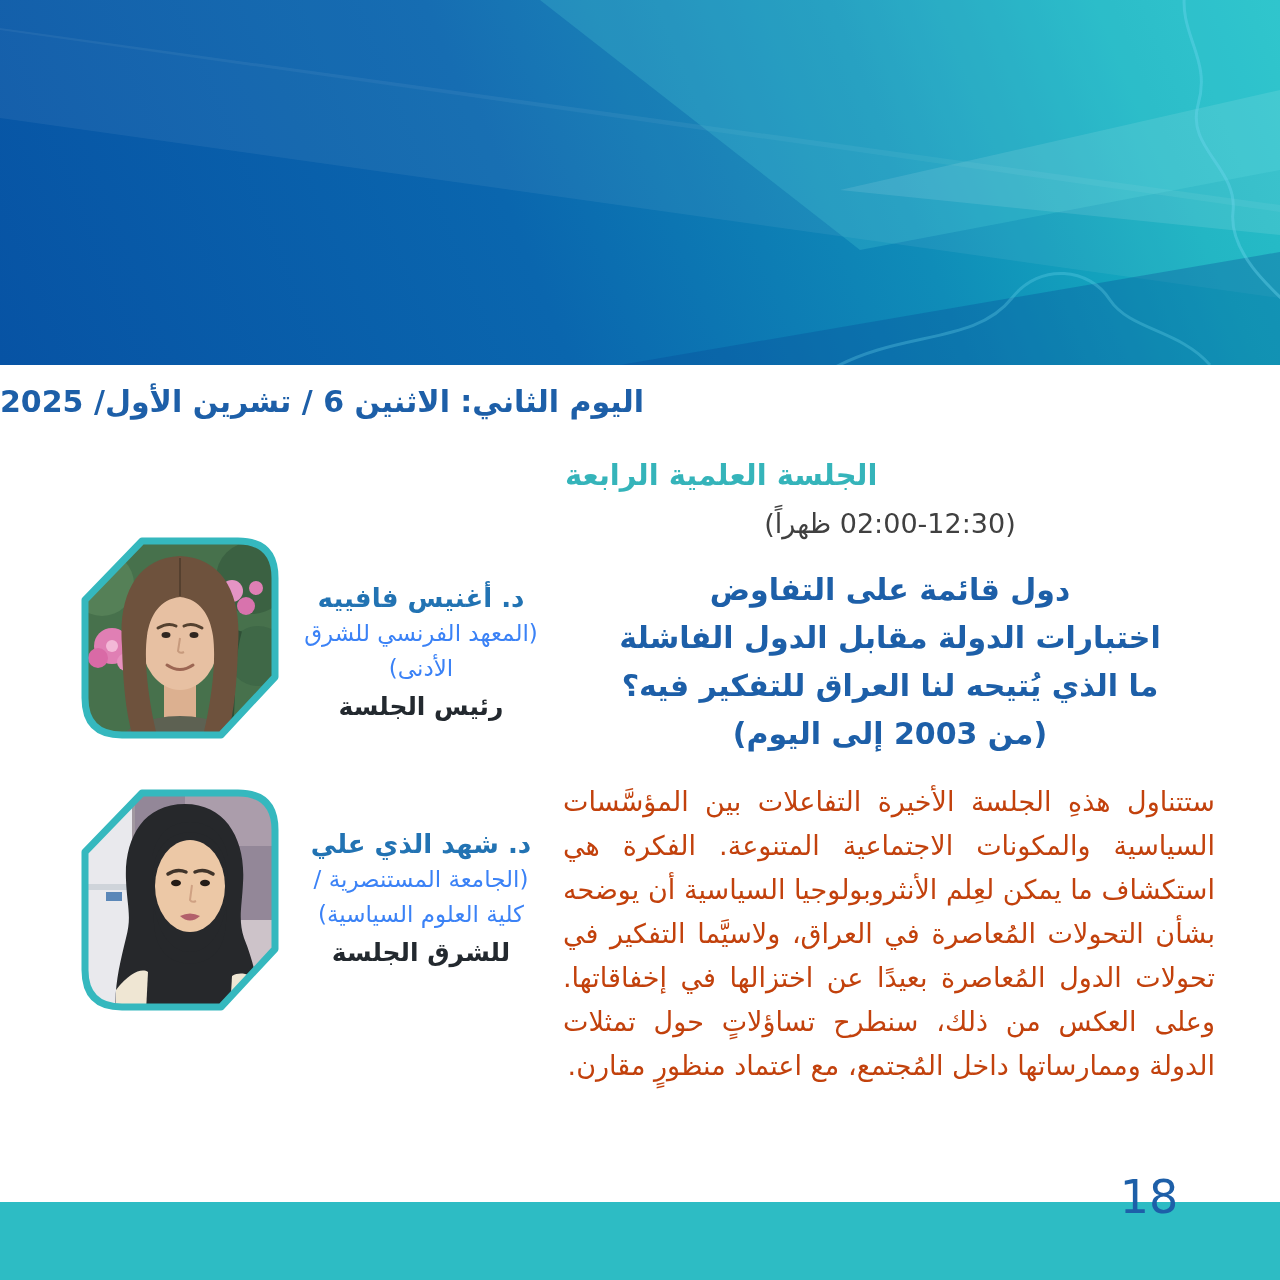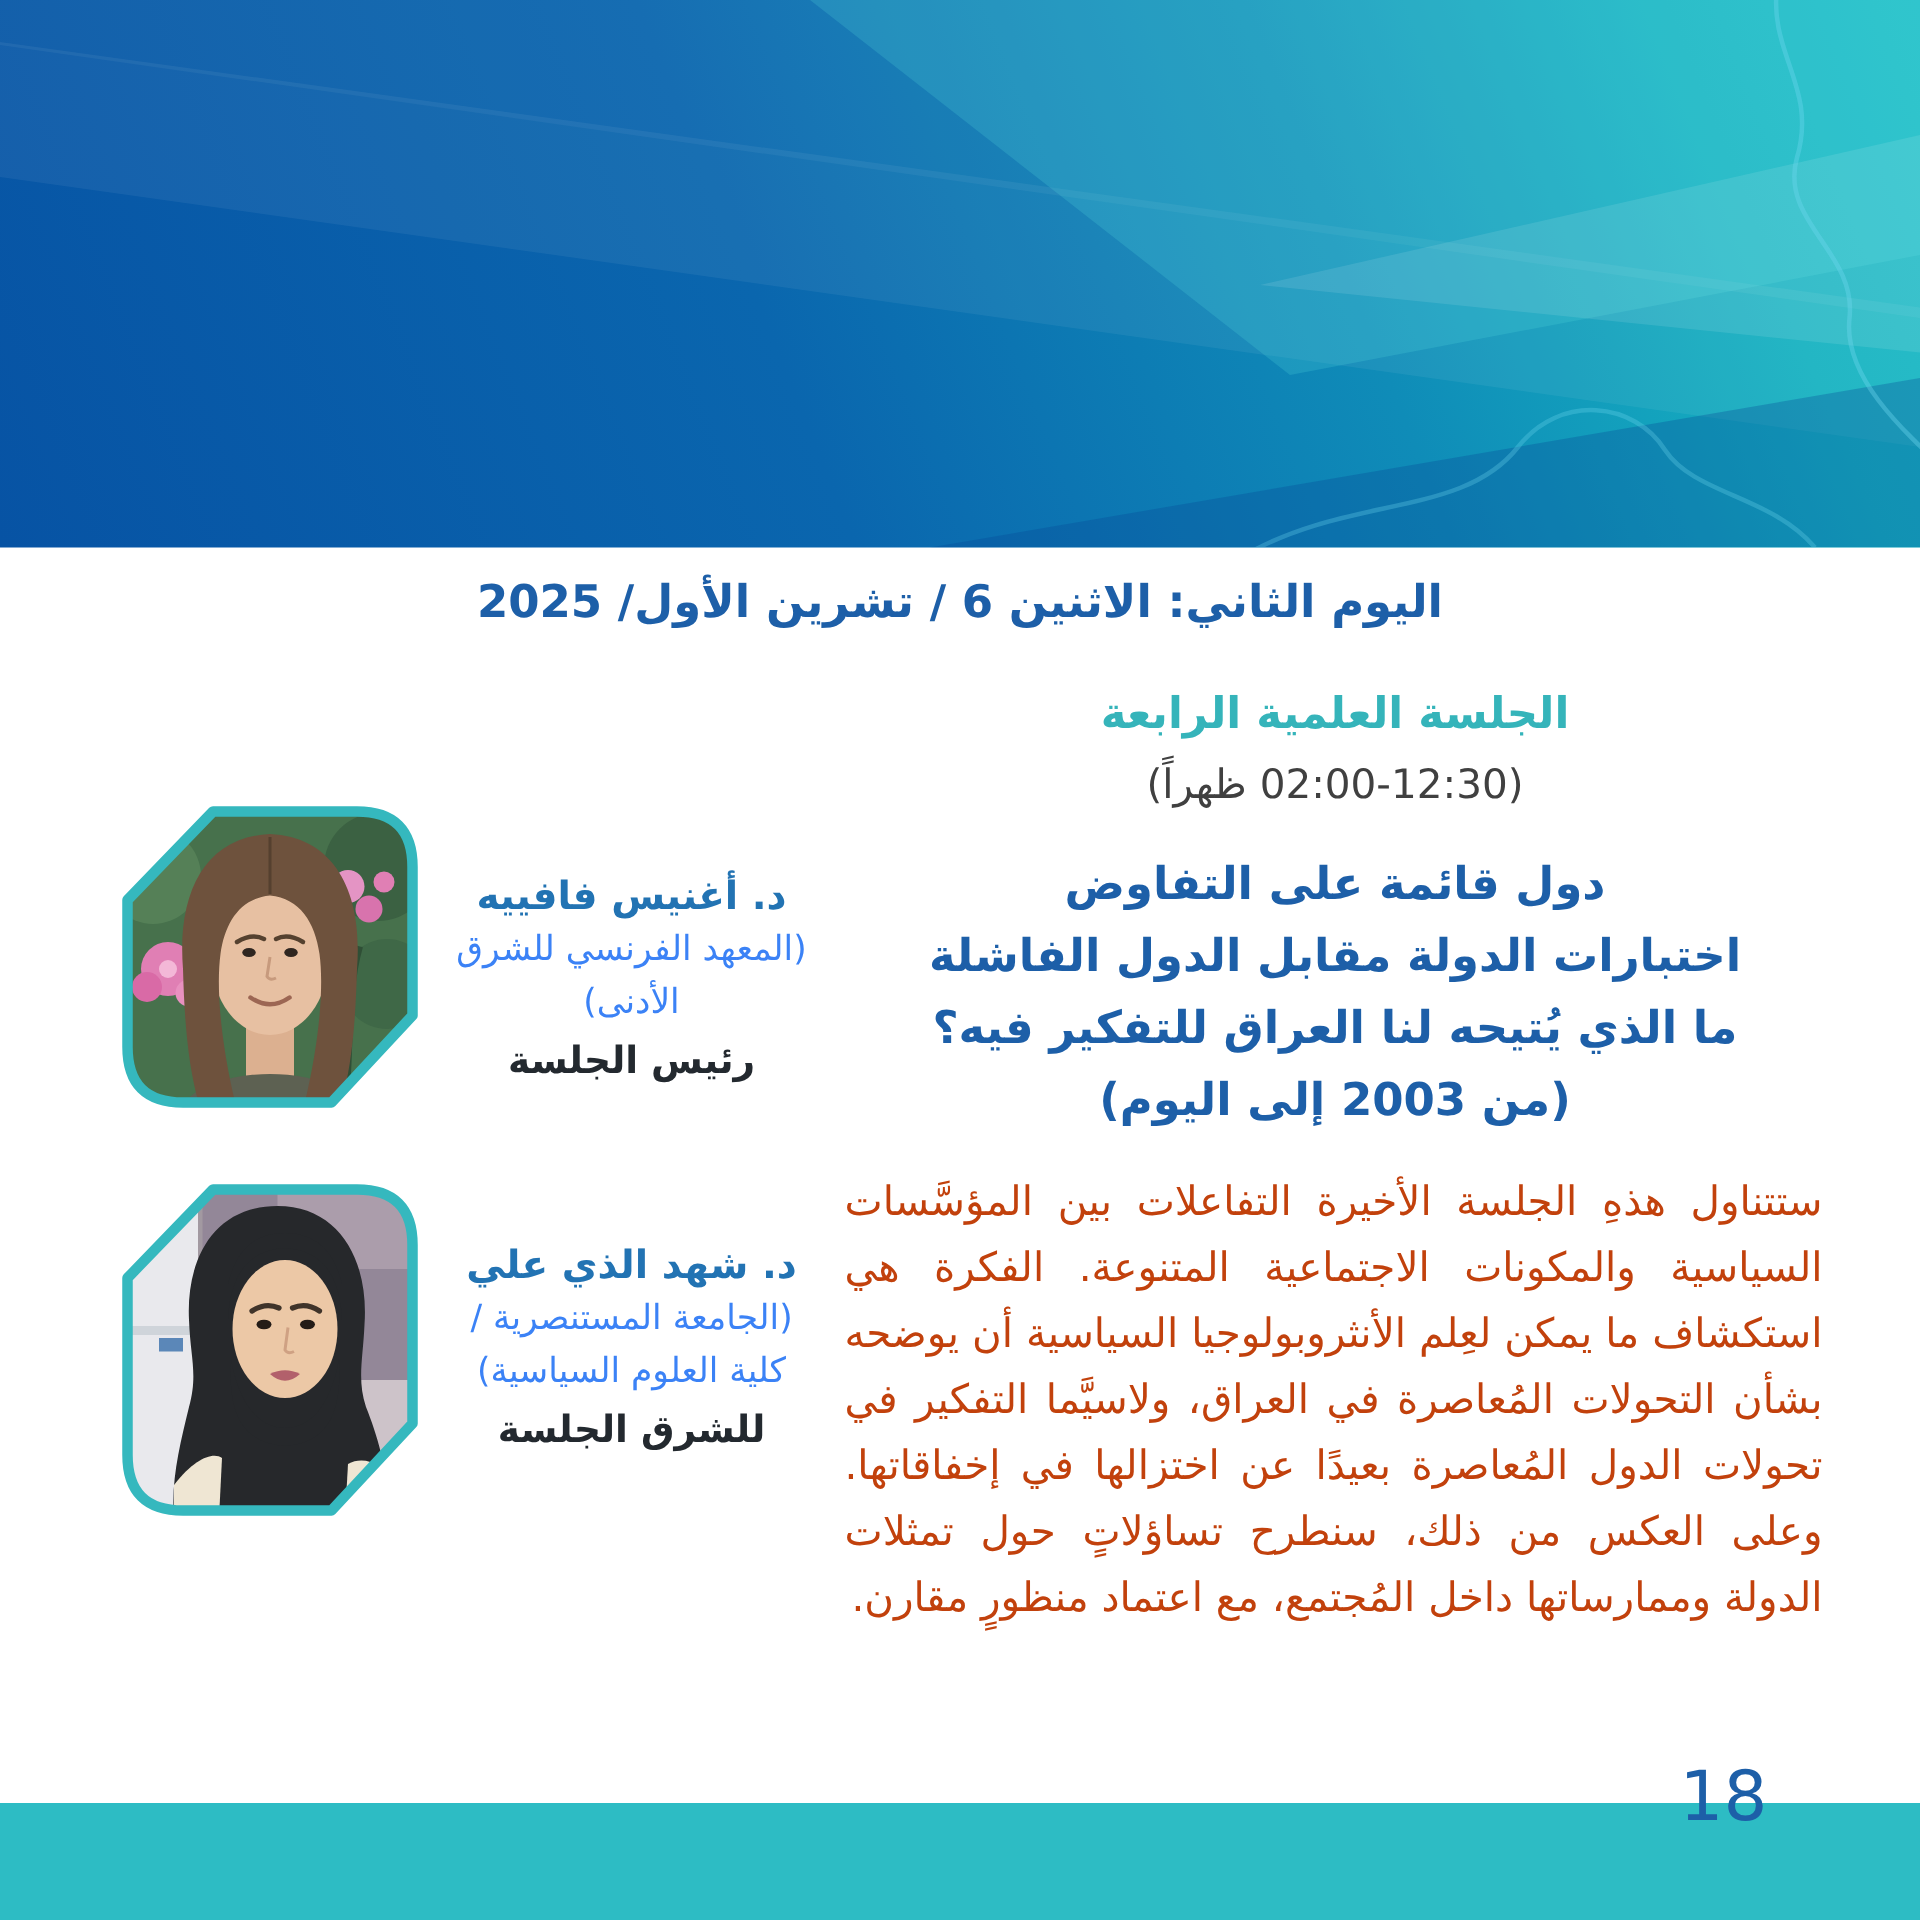--- a/index.html
+++ b/index.html
@@ -10,24 +10,24 @@
   }
   
   .banner { position:absolute; left:0; top:0; width:1280px; height:365px;
     background:linear-gradient(68deg,#0753a4 0%,#0a66ae 40%,#0f8cb8 68%,#16b2c1 88%,#1bbcc6 100%); }
   .banner svg { position:absolute; left:0; top:0; width:100%; height:100%; }
   
   .bottom-bar { position:absolute; left:0; top:1202px; width:1280px; height:78px; background:#2dbcc4; z-index:1; }
   .page-number { position:absolute; right:66px; top:1170px; width:130px; text-align:center;
     font-size:46px; color:#1d5fa8; z-index:3; font-family:"DejaVu Sans", sans-serif; }
   
-  .date-line { position:absolute; left:0; top:384px; width:1280px; text-align:center;
+  .date-line { position:absolute; left:0; top:384px; width:1280px; text-align:left;
     direction:rtl; font-size:30px; font-weight:bold; color:#1d5fa8; }
   
-  .session-heading { position:absolute; left:565px; top:458px; width:650px; text-align:center;
+  .session-heading { position:absolute; left:565px; top:458px; width:650px; text-align:left;
     direction:rtl; font-size:29px; font-weight:bold; color:#35b4ba; }
   .session-time { position:absolute; left:565px; top:508px; width:650px; text-align:center;
     direction:rtl; font-size:27px; color:#404040; }
   .session-title { position:absolute; left:565px; top:566px; width:650px; text-align:center;
     direction:rtl; color:#1d5fa8; font-weight:bold; font-size:30px; }
   .session-title .t-line { line-height:48px; }
   .abstract { position:absolute; left:563px; top:780px; width:652px;
     direction:rtl; text-align:justify; text-align-last:right;
     font-size:27px; line-height:44px; color:#c2410c; }
   

